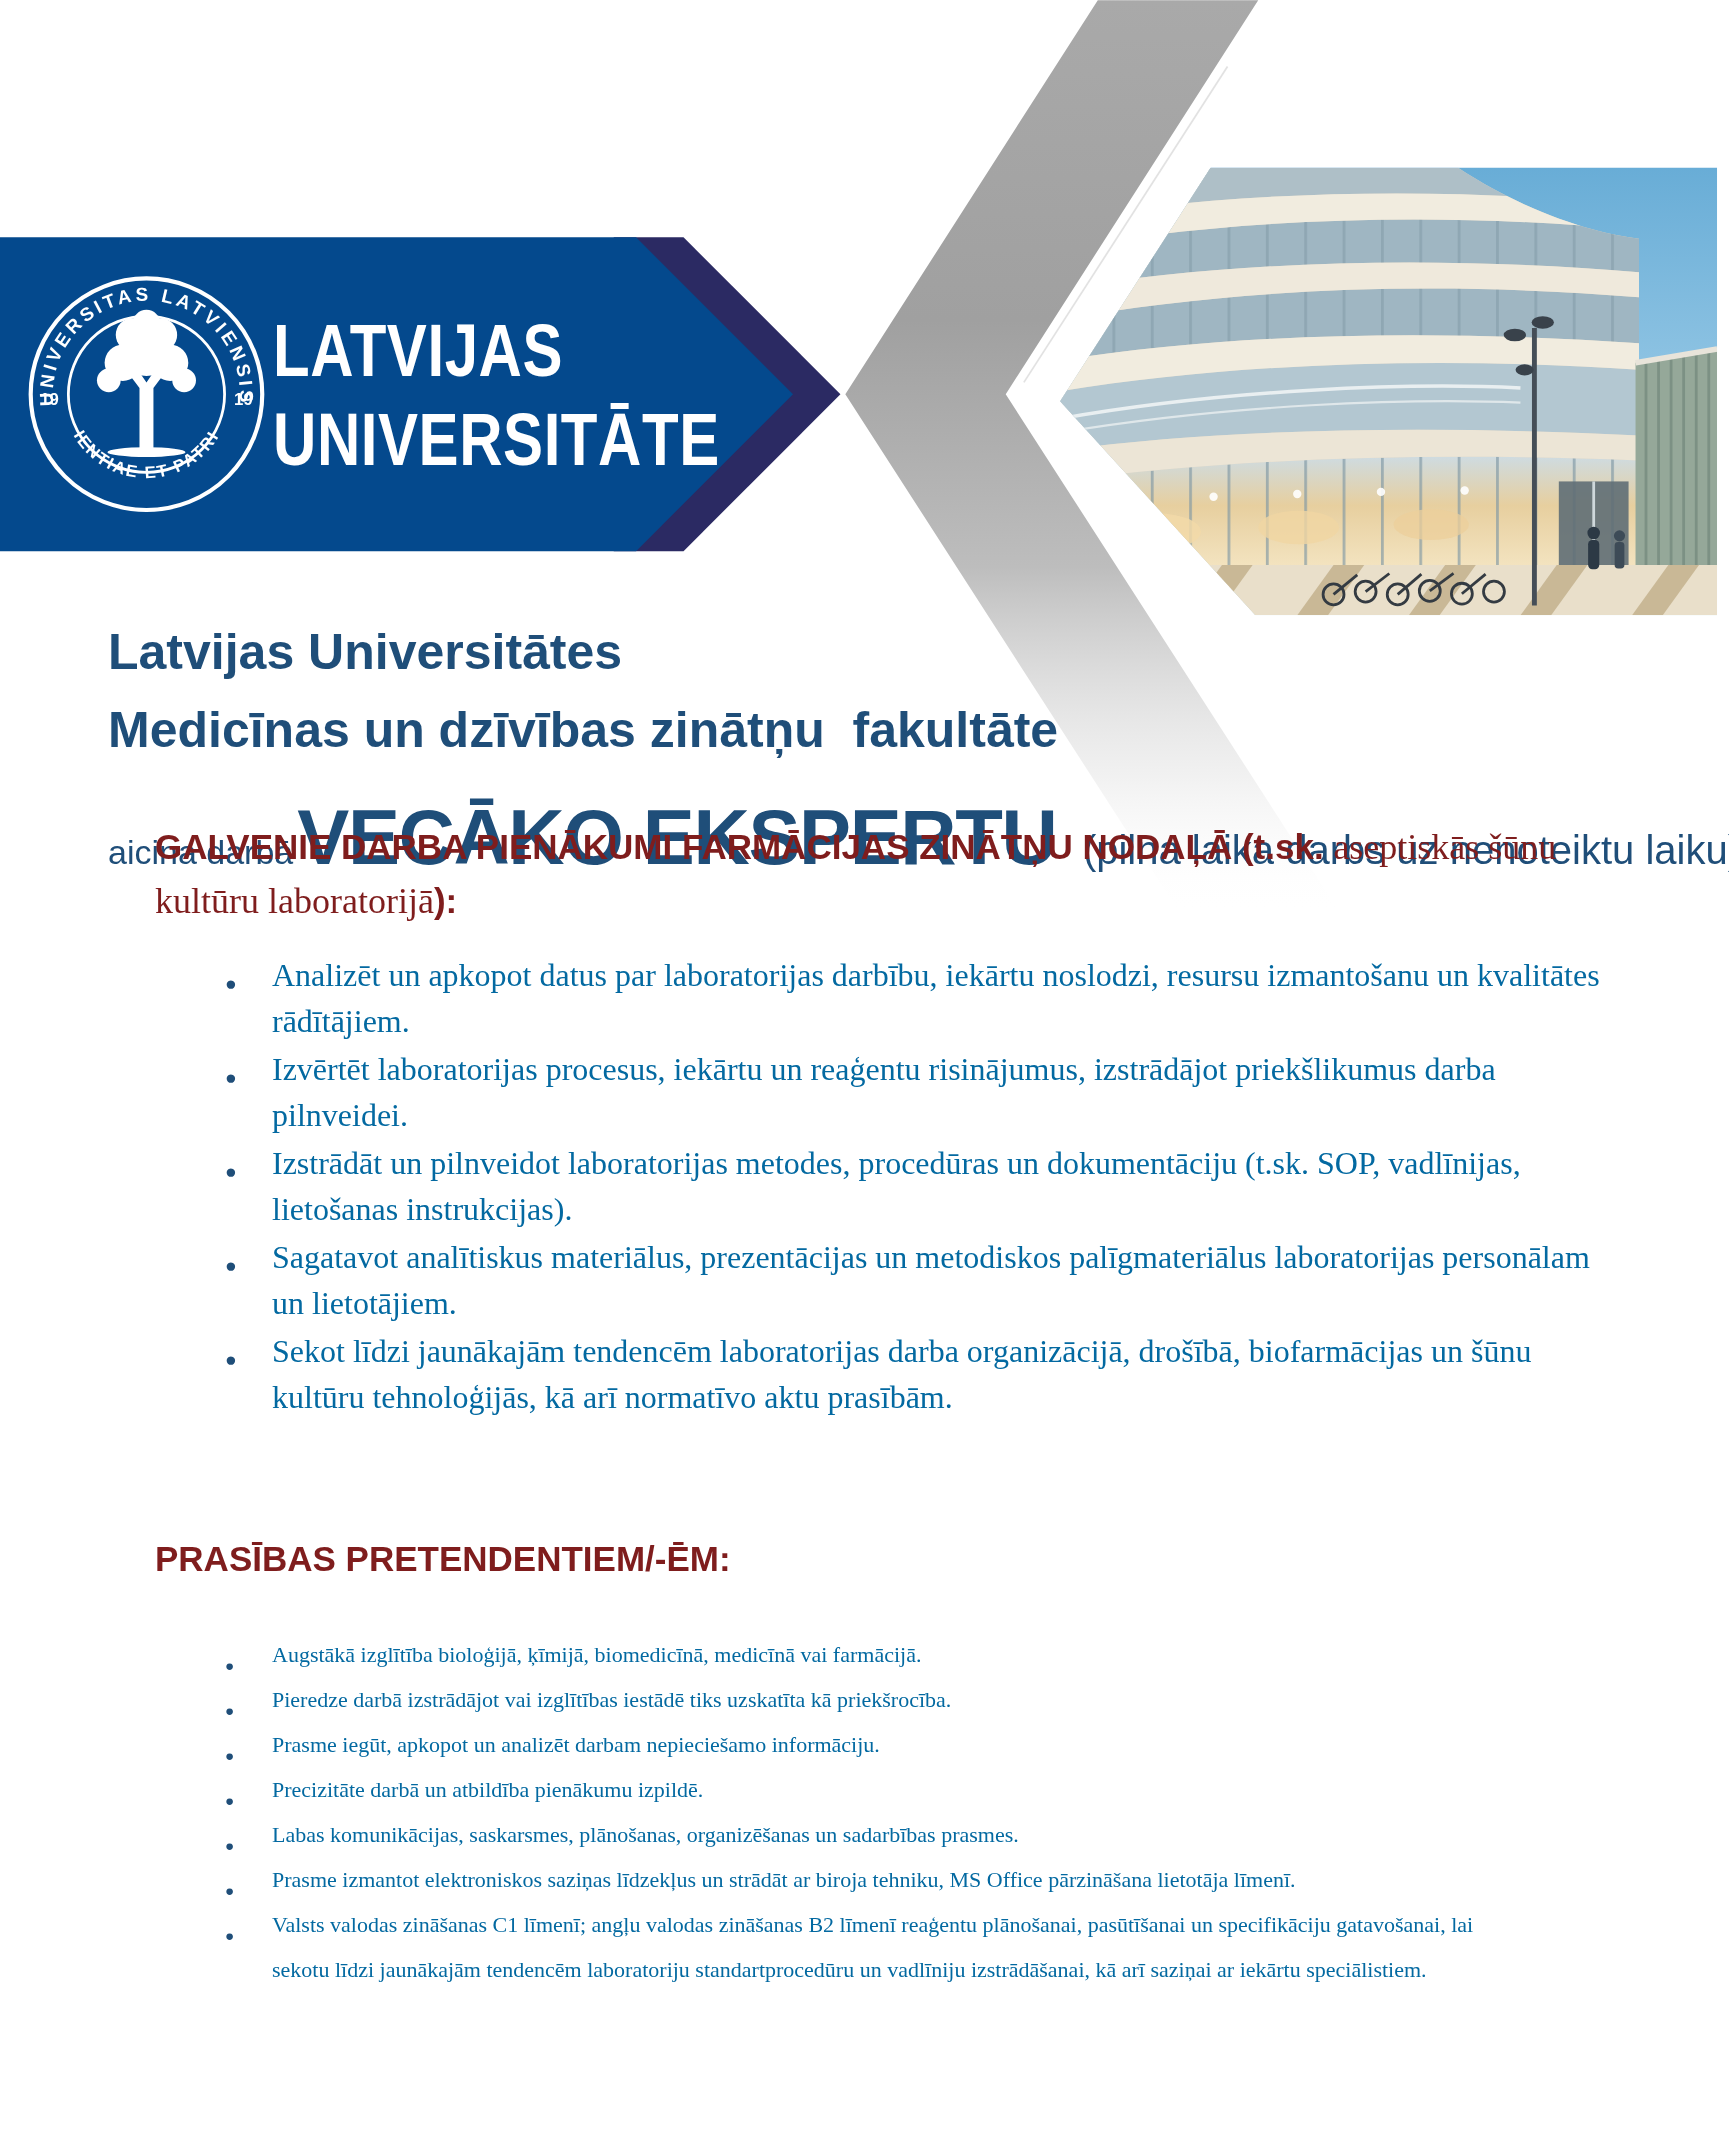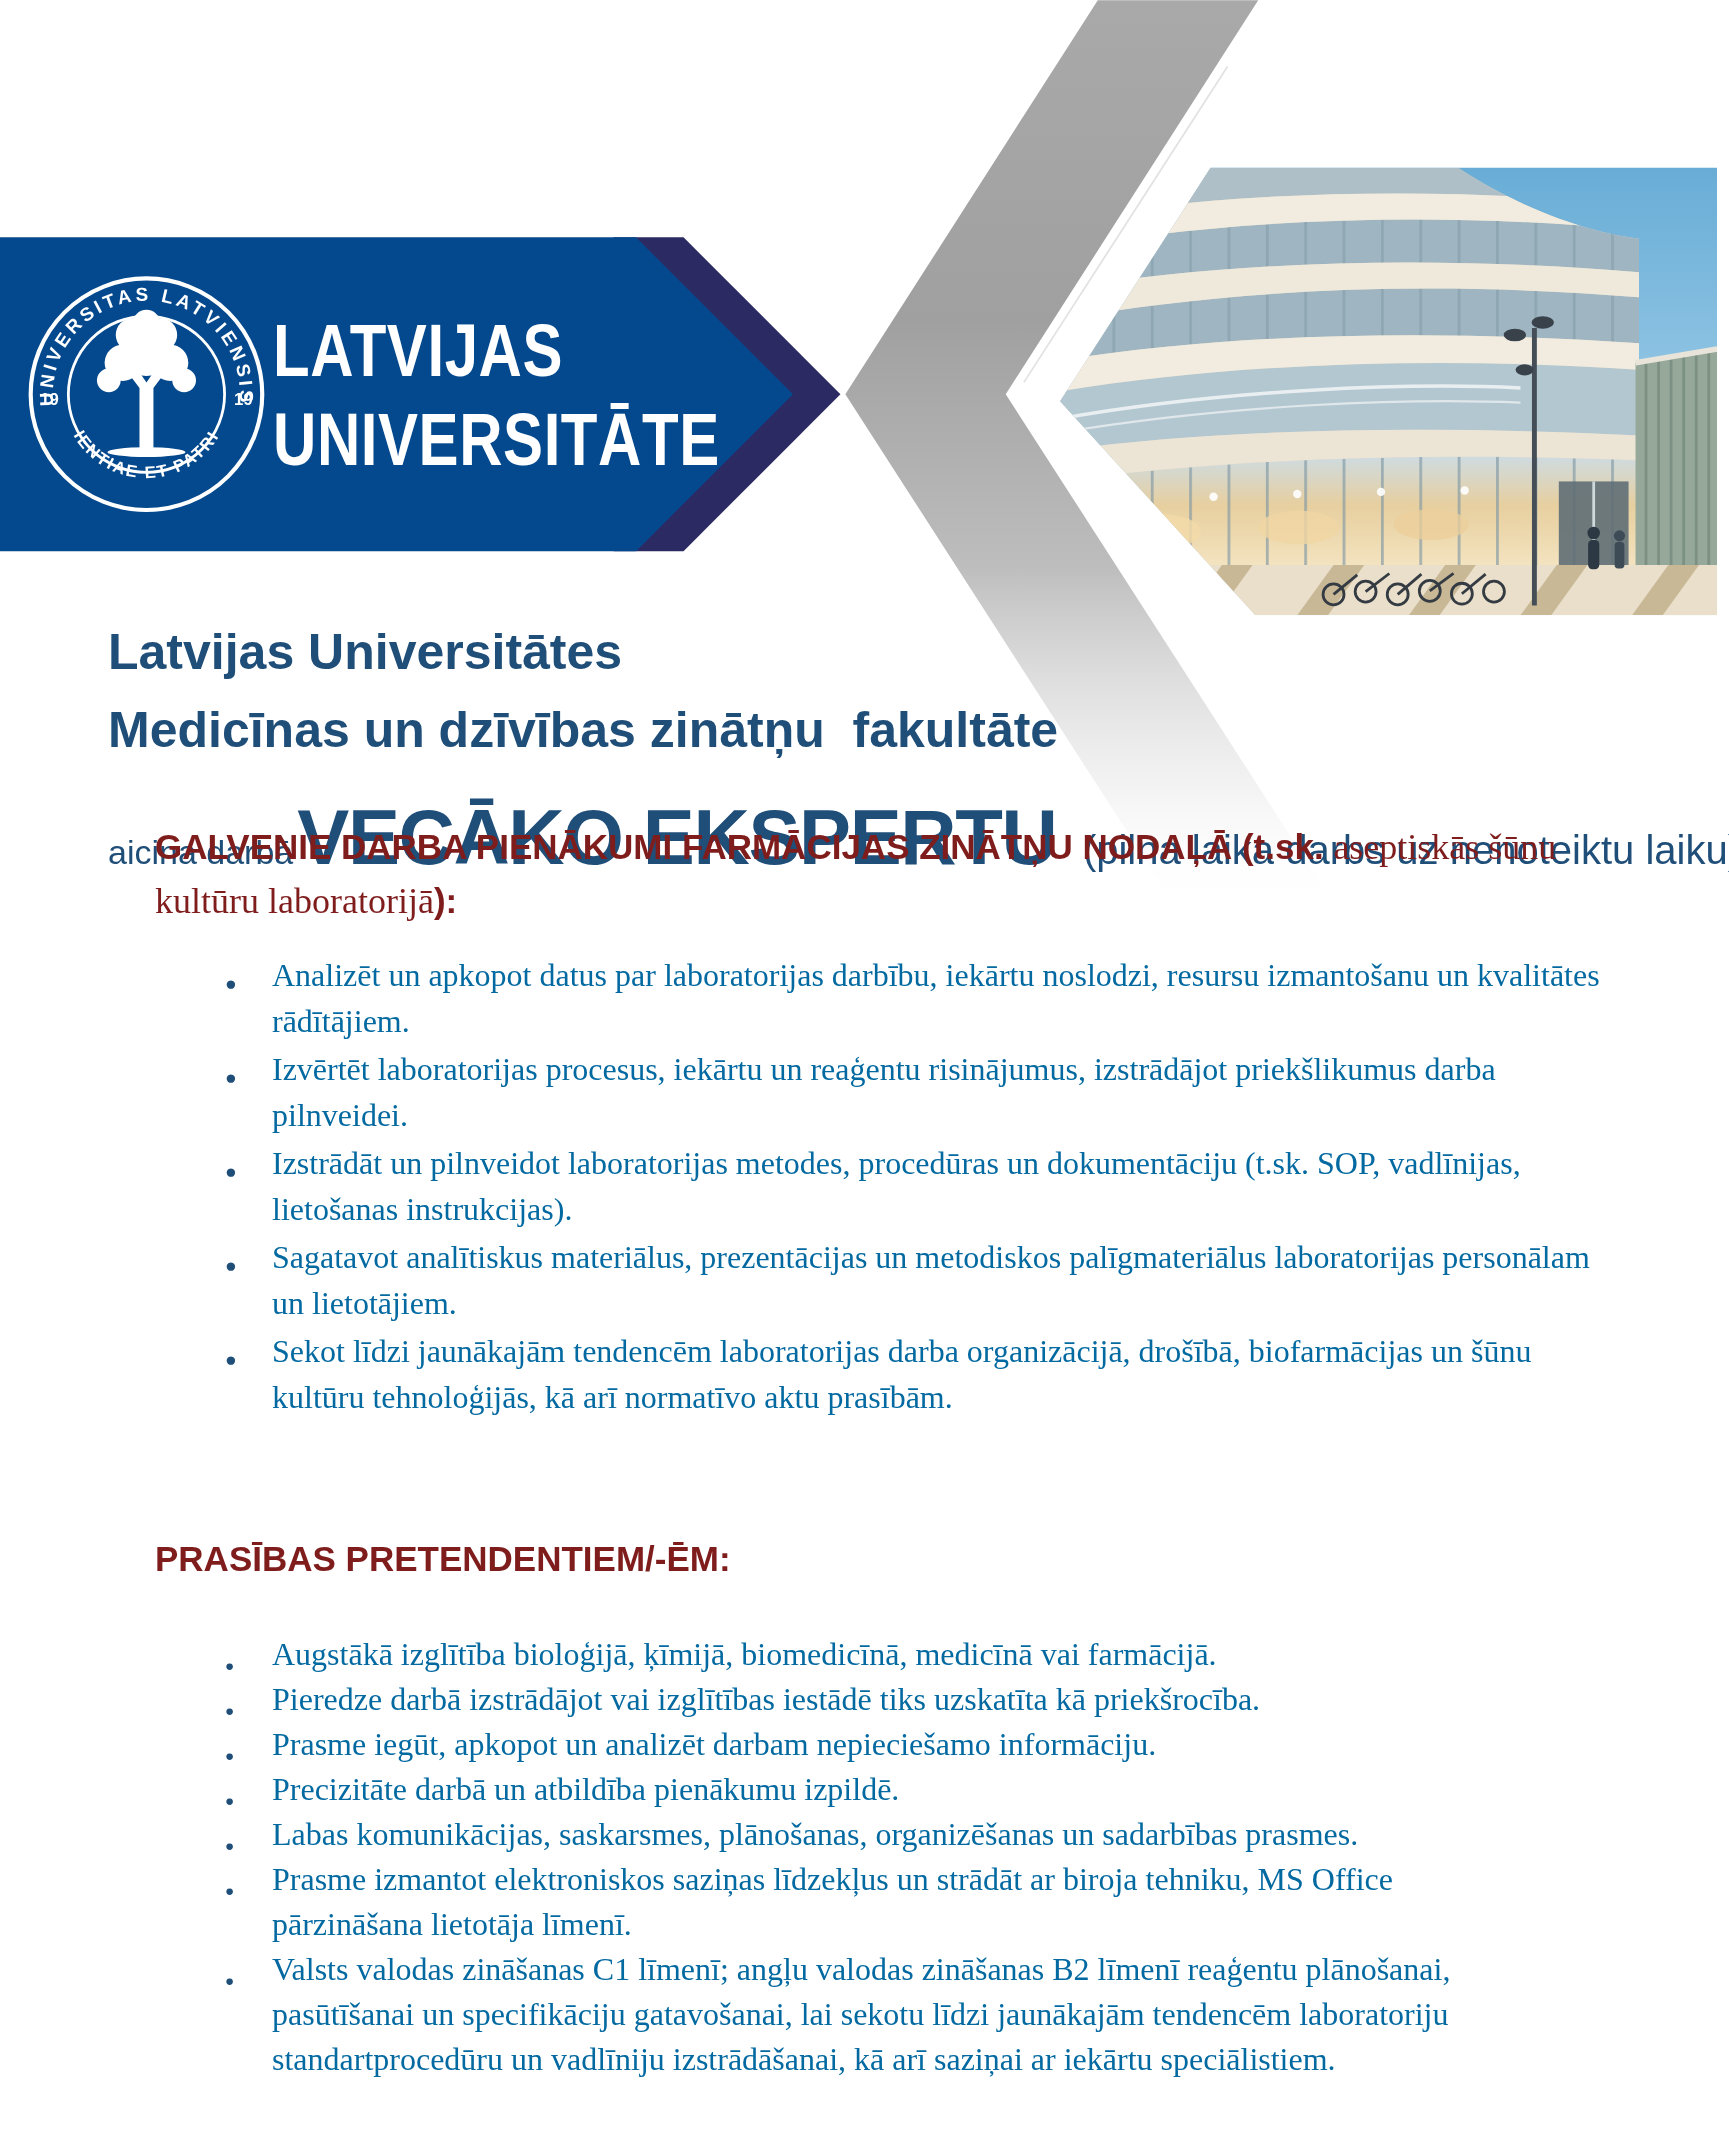--- a/index.html
+++ b/index.html
@@ -31,21 +31,21 @@
   .req-heading { top:1532px; }
 
   
   .blist { position:absolute; left:209px; margin:16px; padding:0; list-style:none;
     font-family:"Liberation Serif", serif; color:#0369a1; }
   .blist li { position:relative; padding-left:47px; }
   .blist li::before { content:"\25CF"; position:absolute; left:0; color:#1F4E79; }
   .duties-list { top:936px; width:1381px; font-size:32px; line-height:46px; }
   .duties-list li { margin-bottom:2.1px; }
   .duties-list li::before { font-size:19.5px; top:9px; }
-  .req-list { top:1616px; width:1270px; font-size:32px; line-height:45px; }
+  .req-list { top:1616px; width:1270px; font-size:22px; line-height:45px; }
   .req-list li::before { font-size:15.3px; top:10.5px; }
 </style>
 </head>
 <body>
 
 <div class="page">
 
   <svg class="header-art" width="1729" height="921" viewBox="0 0 2479 1320" aria-hidden="true">
     <defs>
       <linearGradient id="grayFade" x1="0" y1="0" x2="0" y2="1">

